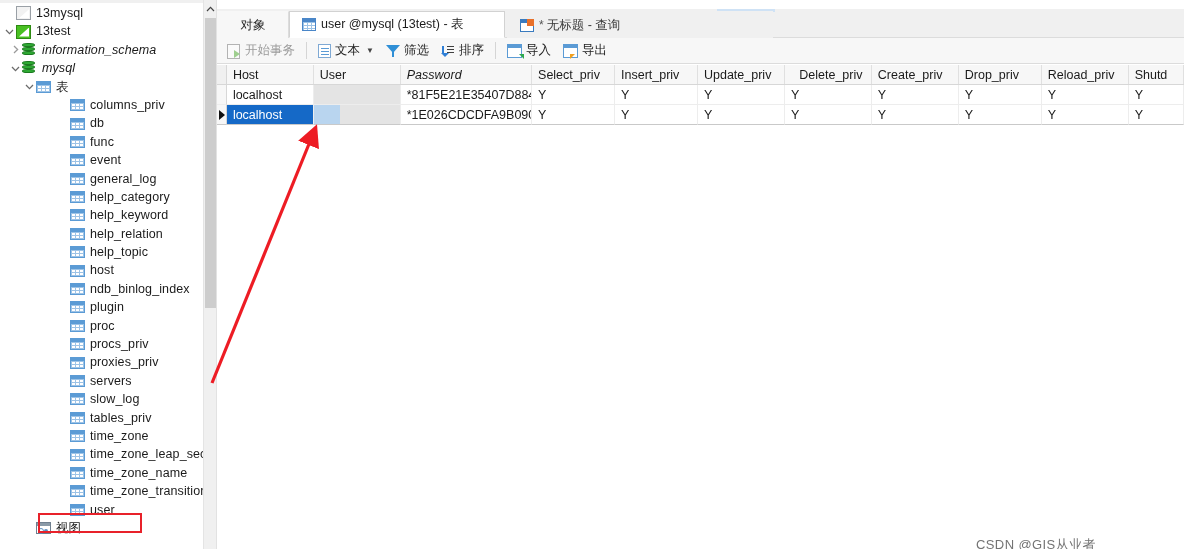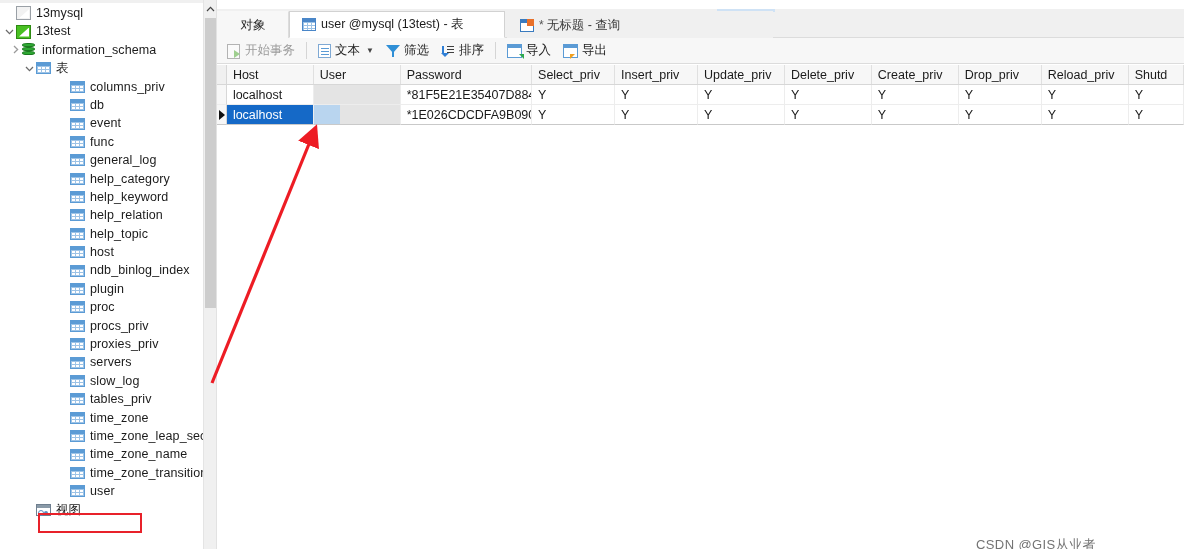--- a/index.html
+++ b/index.html
@@ -78,21 +78,21 @@
   .ic-view::before{
     content:""; position:absolute; left:0; top:0; right:0; height:3px; background:#8a9aa8;
   }
   .ic-view::after{
     content:""; position:absolute; left:1px; top:5px; width:4px;height:4px;
     border:1px solid #5b8dbf; border-radius:50%;
     box-shadow: 5px 0 0 -1px #5b8dbf;
   }
 
   .lvl0 { padding-left: 2px; }
-  .lvl1 { padding-left: 8px; }
+  .lvl1 { padding-left: 8px; font-style: italic; }
   .lvl2 { padding-left: 22px; }
   .lvl3 { padding-left: 56px; }
 
   
   #user-highlight {
     position:absolute; left:38px; top:513px; width:104px; height:20px;
     border: 2px solid #e8212a; pointer-events:none;
   }
 
   
@@ -283,20 +283,33 @@
               <path d="M2 1 L5.6 4.5 L2 8" stroke="#9a9a9a" stroke-width="1.3" fill="none"></path>
             </svg>
           </span>
           <span class="ticon ic-db">
             <i></i>
             <i></i>
             <i></i>
           </span>
           <span class="tlabel">information_schema</span>
         </div>
+        <div class="tnode lvl1">
+          <span class="twist">
+            <svg width="9" height="7" viewBox="0 0 9 7">
+              <path d="M1 2 L4.5 5.6 L8 2" stroke="#6b6b6b" stroke-width="1.3" fill="none"></path>
+            </svg>
+          </span>
+          <span class="ticon ic-db">
+            <i></i>
+            <i></i>
+            <i></i>
+          </span>
+          <span class="tlabel">mysql</span>
+        </div>
         <div class="tnode lvl2">
           <span class="twist">
             <svg width="9" height="7" viewBox="0 0 9 7">
               <path d="M1 2 L4.5 5.6 L8 2" stroke="#6b6b6b" stroke-width="1.3" fill="none"></path>
             </svg>
           </span>
           <span class="ticon ic-tbl"></span>
           <span class="tlabel">表</span>
         </div>
         <div class="tnode lvl3">
@@ -305,26 +318,26 @@
           <span class="tlabel">columns_priv</span>
         </div>
         <div class="tnode lvl3">
           <span class="twist"></span>
           <span class="ticon ic-tbl"></span>
           <span class="tlabel">db</span>
         </div>
         <div class="tnode lvl3">
           <span class="twist"></span>
           <span class="ticon ic-tbl"></span>
+          <span class="tlabel">func</span>
+        </div>
+        <div class="tnode lvl3">
+          <span class="twist"></span>
+          <span class="ticon ic-tbl"></span>
           <span class="tlabel">event</span>
-        </div>
-        <div class="tnode lvl3">
-          <span class="twist"></span>
-          <span class="ticon ic-tbl"></span>
-          <span class="tlabel">func</span>
         </div>
         <div class="tnode lvl3">
           <span class="twist"></span>
           <span class="ticon ic-tbl"></span>
           <span class="tlabel">general_log</span>
         </div>
         <div class="tnode lvl3">
           <span class="twist"></span>
           <span class="ticon ic-tbl"></span>
           <span class="tlabel">help_category</span>
@@ -484,25 +497,25 @@
         <span class="ic-exp"></span>
         <span>导出</span>
       </div>
     </div>
 
     <div id="grid">
       <div id="ghead">
           <div class="gh indic"></div>
           <div class="gh" style="width: 88px;">Host</div>
           <div class="gh" style="width: 88px;">User</div>
-          <div class="gh" style="width: 133px;">Password</div>
+          <div class="gh" style="width: 133px; font-style: italic;">Password</div>
           <div class="gh" style="width: 84px;">Select_priv</div>
           <div class="gh" style="width: 84px;">Insert_priv</div>
           <div class="gh" style="width: 88px;">Update_priv</div>
-          <div class="gh" style="width: 88px;">Delete_priv</div>
+          <div class="gh" style="width: 88px; text-align: center;">Delete_priv</div>
           <div class="gh" style="width: 88px;">Create_priv</div>
           <div class="gh" style="width: 84px;">Drop_priv</div>
           <div class="gh" style="width: 88px;">Reload_priv</div>
           <div class="gh" style="width: 56px;">Shutd</div>
         </div>
       <div id="gbody">
           <div class="grow">
             <div class="gc indic"></div>
             <div class="gc" style="width: 88px;">localhost</div>
             <div class="gc redact" style="width: 88px;"></div>

